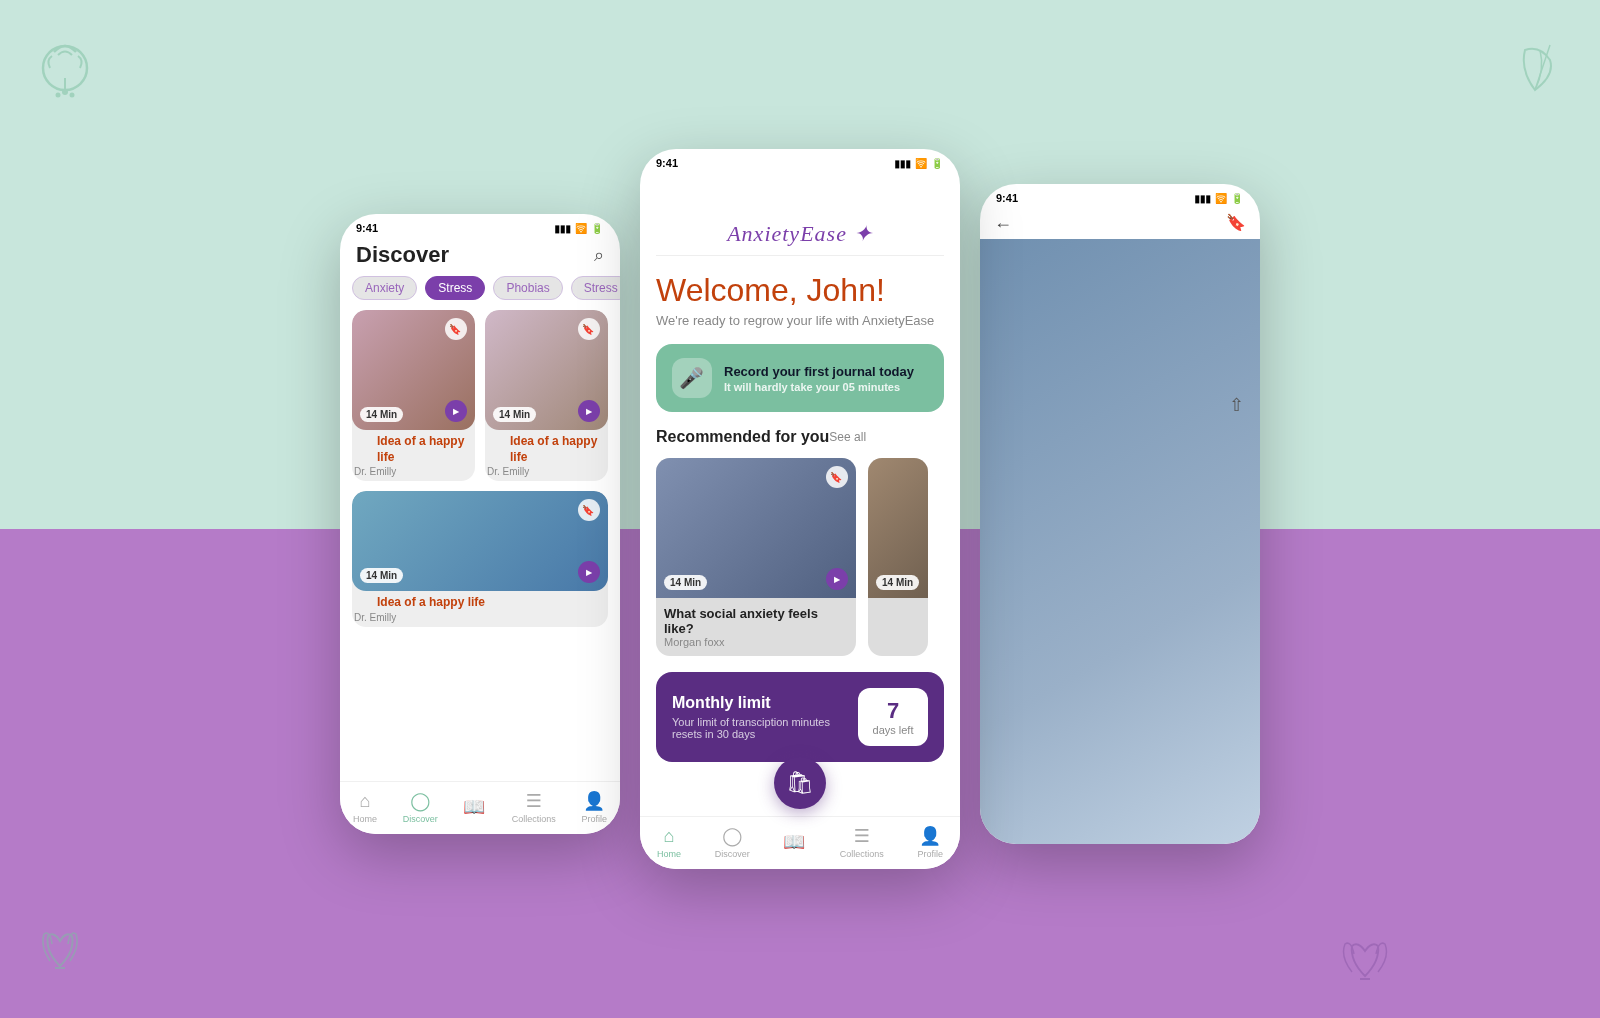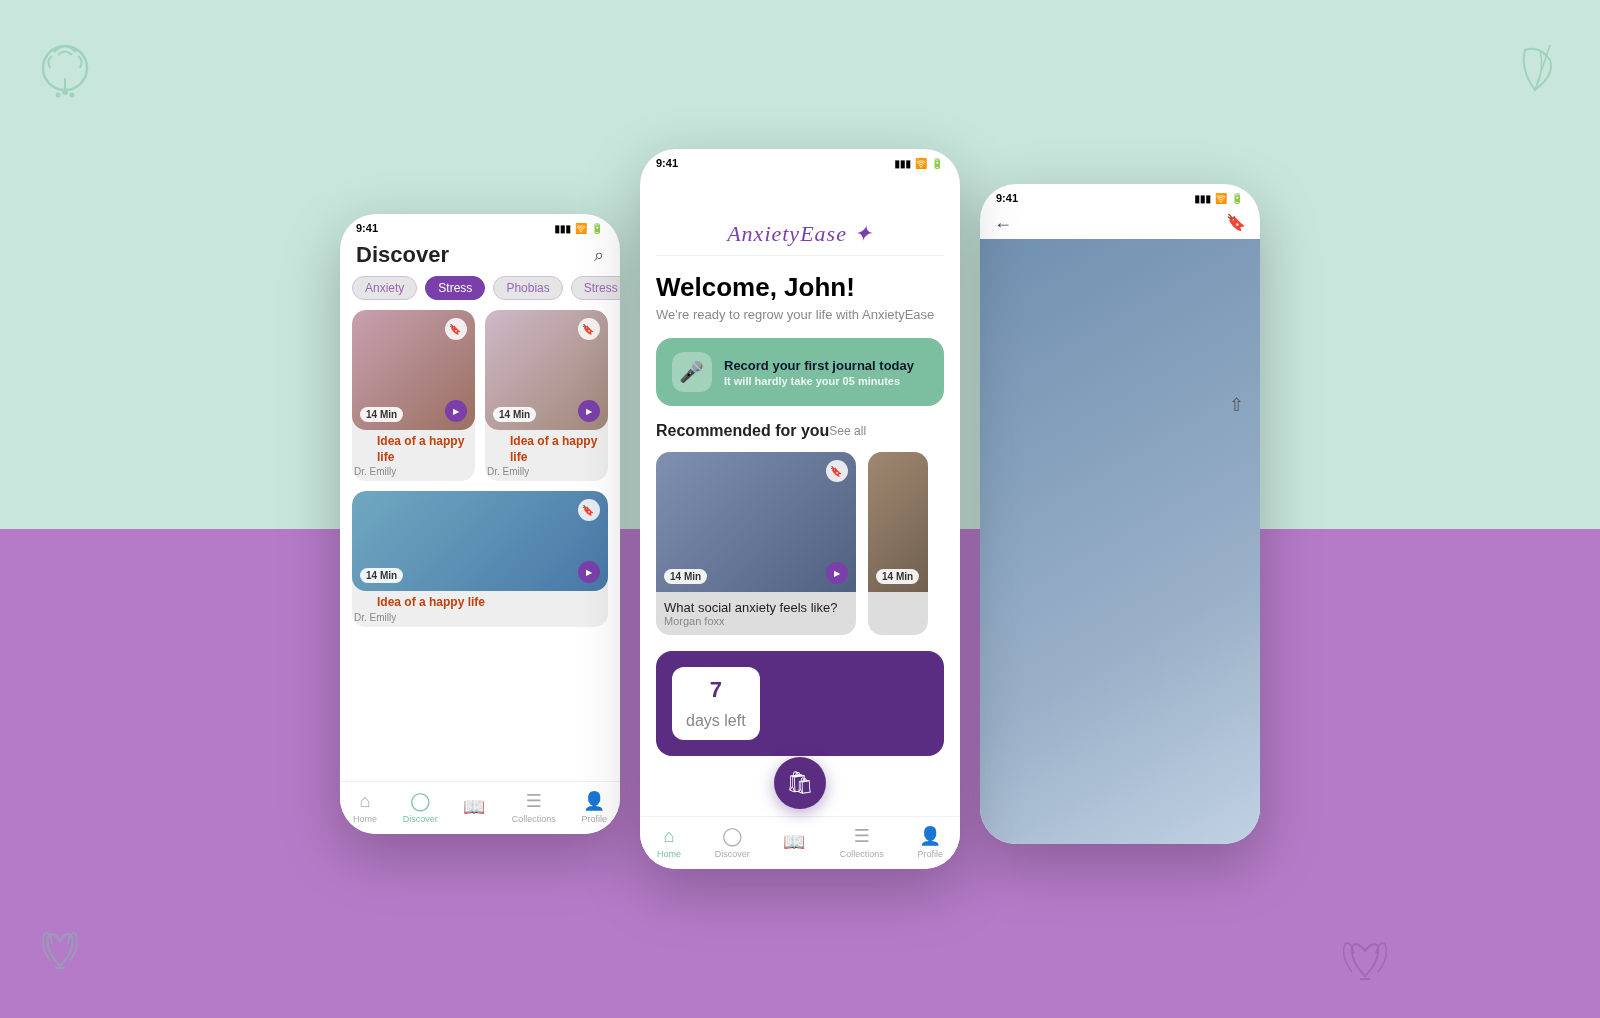--- a/index.html
+++ b/index.html
@@ -207,21 +207,21 @@
       font-size: 22px;
       font-style: italic;
       color: #7b3faa;
       font-family: Georgia, serif;
       letter-spacing: 1px;
       margin-top: 44px;
     }
     .center-divider { height: 1px; background: #eee; margin: 0 16px; }
 
     .center-content { padding: 16px; overflow: hidden; }
-    .welcome-title { font-size: 26px; font-weight: 700; color: #000000; }
+    .welcome-title { font-size: 32px; font-weight: 400; color: #c2410c; }
     .welcome-sub { font-size: 13px; color: #888; margin-top: 4px; }
 
     .record-banner {
       background: #7bbfa0;
       border-radius: 16px;
       padding: 14px 16px;
       display: flex;
       align-items: center;
       gap: 12px;
       margin: 16px 0;
@@ -265,21 +265,21 @@
     }
     .rec-card-img {
       width: 100%;
       height: 140px;
       position: relative;
     }
     .rec-person-1 { background: linear-gradient(135deg, #8090b0 0%, #506080 100%); }
     .rec-person-2 { background: linear-gradient(135deg, #a08870 0%, #706050 100%); }
 
     .rec-card-info { padding: 8px; }
-    .rec-card-title { font-size: 13px; font-weight: 400; color: #222; }
+    .rec-card-title { font-size: 13px; font-weight: 700; color: #222; }
     .rec-card-author { font-size: 11px; color: #888; }
 
     .monthly-limit-banner {
       background: #5a2d82;
       border-radius: 16px;
       padding: 16px;
       display: flex;
       justify-content: space-between;
       align-items: center;
       margin-top: 16px;
@@ -288,21 +288,21 @@
     .monthly-title { font-size: 16px; font-weight: 700; }
     .monthly-sub { font-size: 11px; color: rgba(255,255,255,0.75); margin-top: 4px; max-width: 170px; }
     .days-left-box {
       background: white;
       border-radius: 12px;
       padding: 10px 14px;
       text-align: center;
       min-width: 70px;
     }
     .days-number { font-size: 22px; font-weight: 800; color: #5a2d82; }
-    .days-label { font-size: 16px; color: #888; margin-top: 9px; }
+    .days-label { font-size: 11px; color: #888; }
 
     
     .fab {
       position: absolute;
       bottom: 60px;
       left: 50%;
       transform: translateX(-50%);
       width: 52px;
       height: 52px;
       background: #5a2d82;
@@ -525,20 +525,24 @@
         </div>
 
         <div class="rec-card" style="width:60px;">
           <div class="rec-card-img rec-person-2" style="height:140px;">
             <div class="card-badge">14 Min</div>
           </div>
         </div>
       </div>
 
       <div class="monthly-limit-banner">
+        <div class="monthly-text">
+          <div class="monthly-title">Monthly limit</div>
+          <div class="monthly-sub">Your limit of transciption minutes resets in 30 days</div>
+        </div>
         <div class="days-left-box">
           <div class="days-number">7</div>
           <div class="days-label">days left</div>
         </div>
       </div>
     </div>
 
     <div class="fab">🛍</div>
 
     <div class="bottom-nav">

